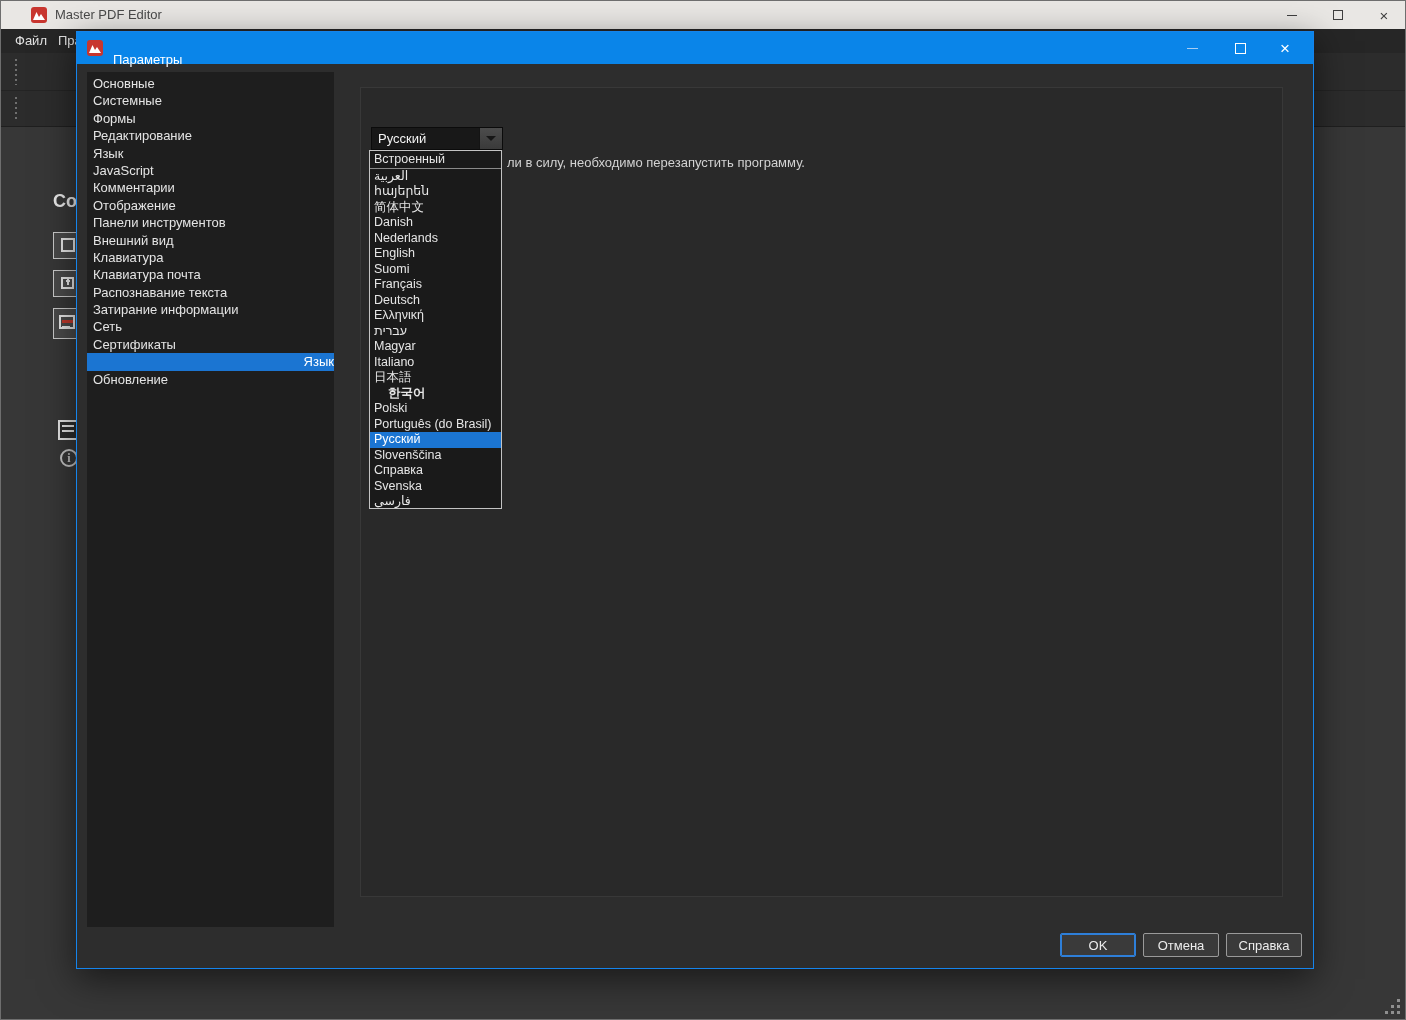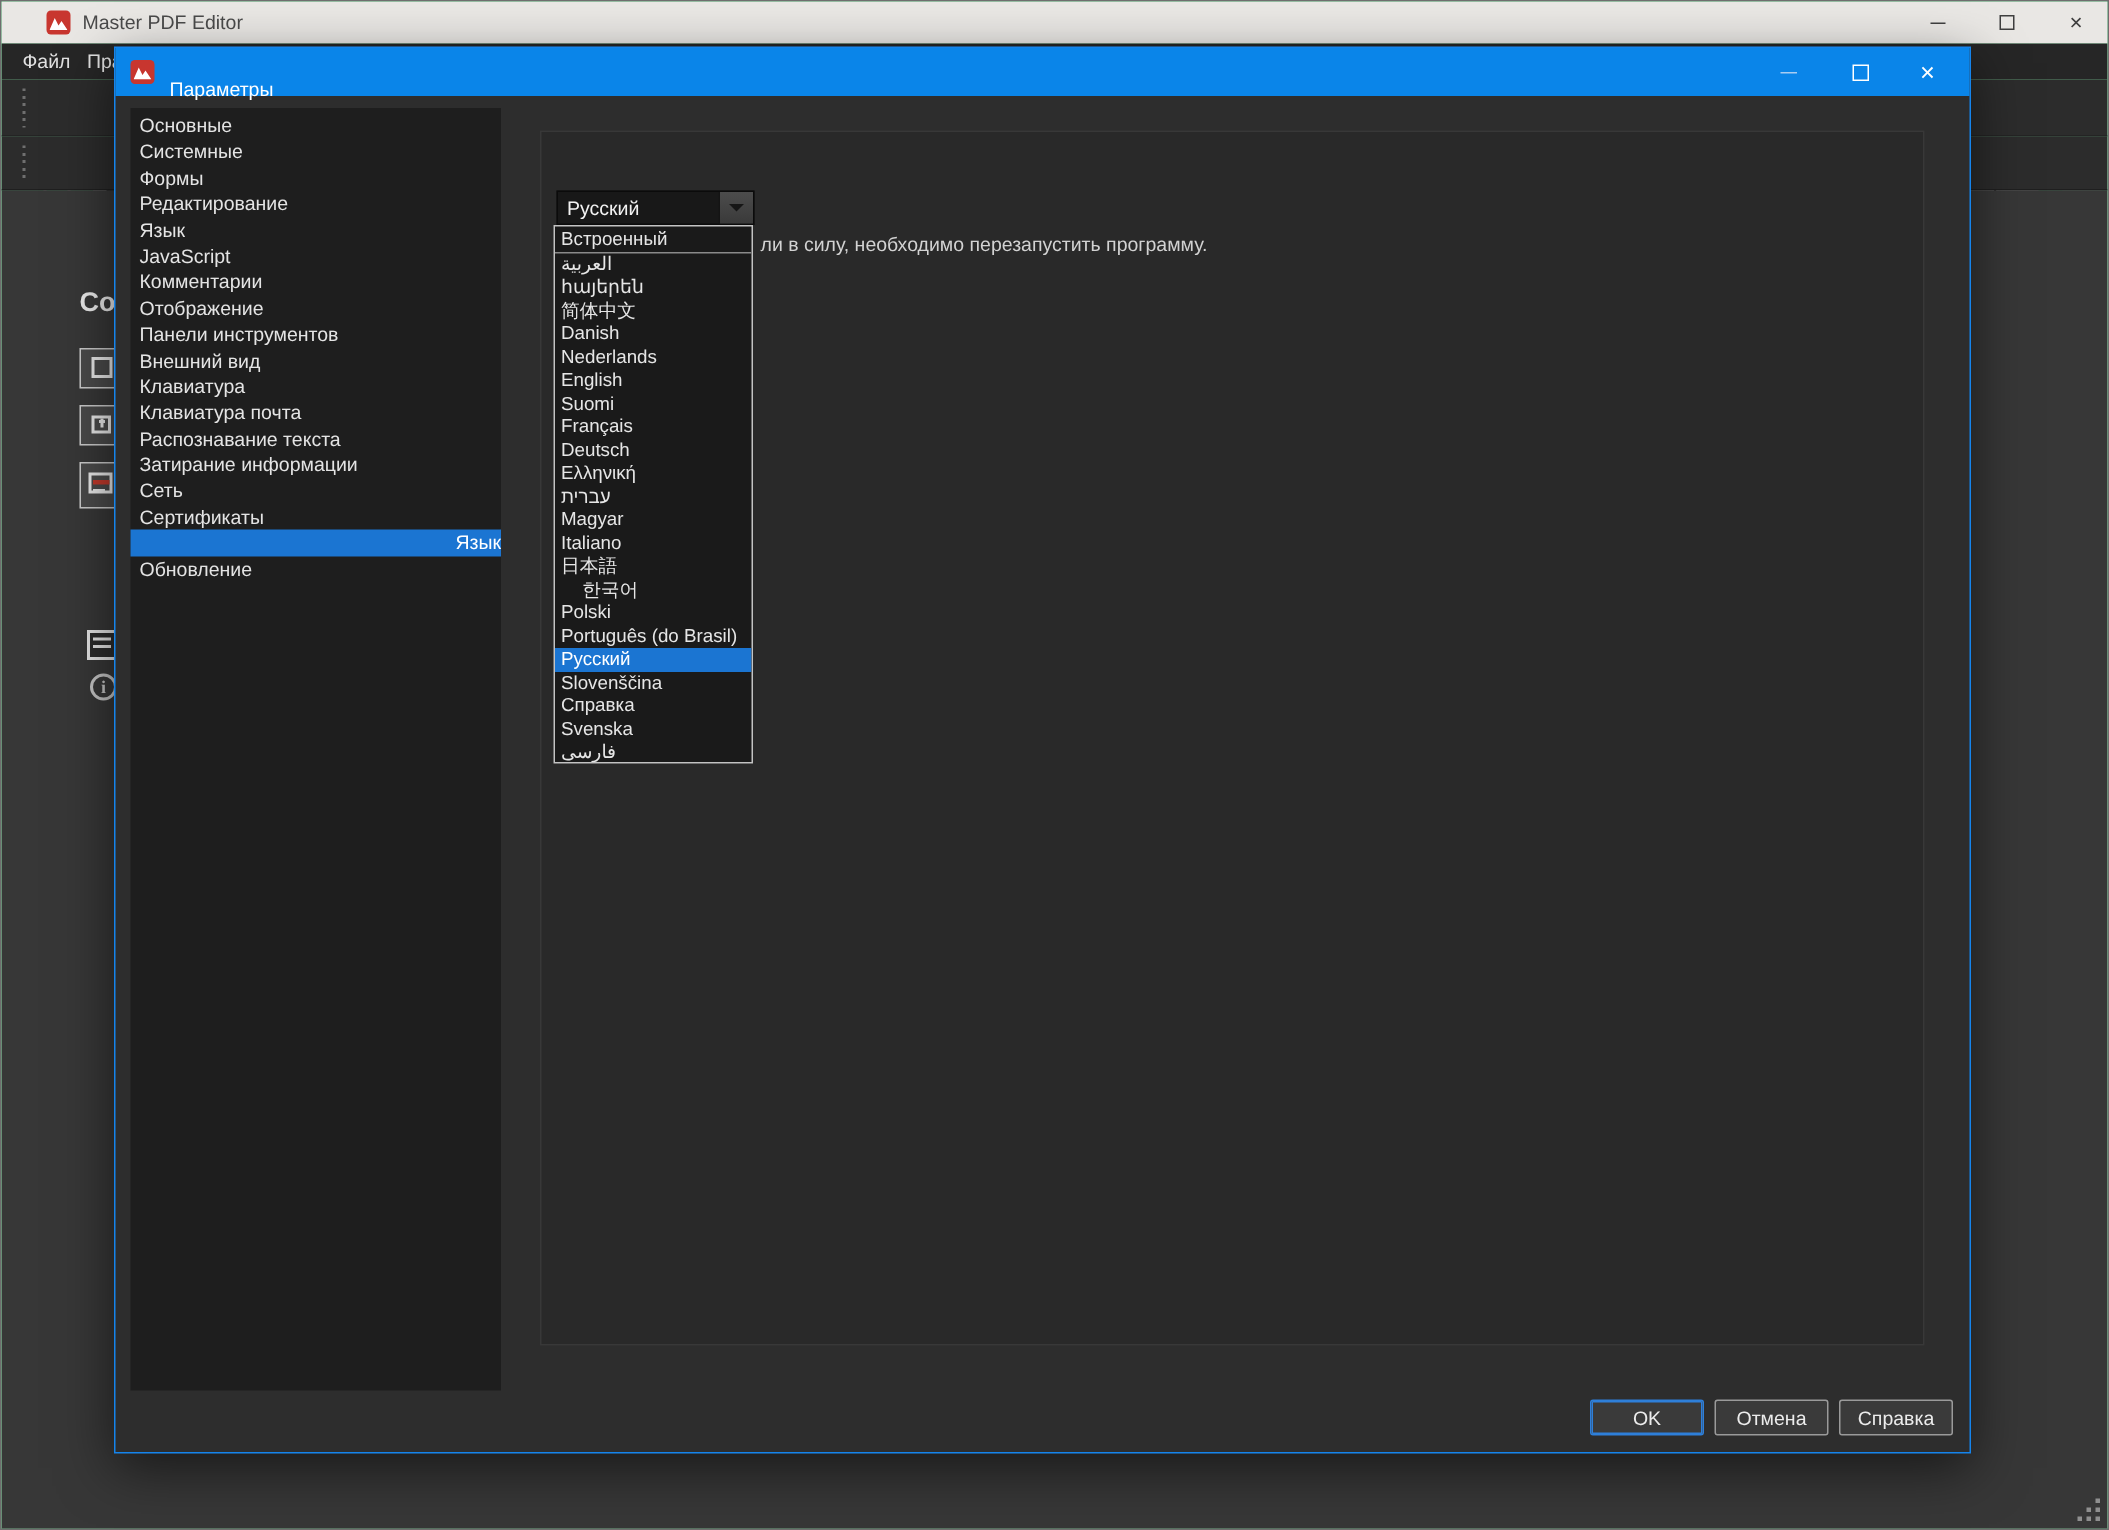--- a/index.html
+++ b/index.html
@@ -1,17 +1,17 @@
 <!DOCTYPE html>
 <html><head>
 <meta charset="utf-8">
 <style>
   html,body{margin:0;padding:0;background:#1a1a1a;}
   *{box-sizing:border-box;font-family:"Liberation Sans","DejaVu Sans",sans-serif;}
-  .app{position:relative;width:1406px;height:1020px;background:#86efac;overflow:hidden;border:1px solid #6e6e6e;}
+  .app{position:relative;width:1406px;height:1020px;background:#7dd3fc;overflow:hidden;border:1px solid #6e6e6e;}
 
   
   .titlebar{position:absolute;left:0;top:0;width:100%;height:28px;background:#e9e7e4;display:flex;align-items:center;}
   .app-logo{position:absolute;left:30px;top:6px;width:16px;height:16px;border-radius:3px;background:#c8362f;display:flex;align-items:center;justify-content:center;}
   .app-logo svg,.dlg-logo svg{display:block;}
   .app-title{position:absolute;left:54px;top:6px;font-size:13px;color:#4a4a4a;}
   .wc{position:absolute;top:0;width:46px;height:28px;display:flex;align-items:center;justify-content:center;cursor:default;}
   .wc .bar{width:10px;height:1px;background:#3f3f3f;}
   .wc .sq{width:10px;height:10px;border:1px solid #3f3f3f;}
   .wc .x{font-size:15px;color:#3f3f3f;line-height:1;}
@@ -59,21 +59,21 @@
   .lang-label{position:absolute;left:12px;top:16px;font-size:13px;color:#dcdcdc;margin-top:36px;}
   .combo{position:absolute;left:10px;top:39px;width:132px;height:23px;background:#181818;border:1px solid #0b0b0b;}
   .combo-value{position:absolute;left:6px;top:3px;font-size:13px;color:#f2f2f2;}
   .combo-arrow{position:absolute;right:0;top:0;width:23px;height:21px;background:linear-gradient(#4c4c4c,#3a3a3a);border-left:1px solid #141414;display:flex;align-items:center;justify-content:center;}
   .combo-arrow .caret{border-top-color:#161616;border-left-width:5px;border-right-width:5px;border-top-width:5px;}
   .restart-note{position:absolute;left:146px;top:67px;font-size:13px;color:#d2d2d2;white-space:nowrap;}
 
   .dropdown{position:absolute;left:292px;top:118px;width:133px;height:359px;background:#1a1a1a;border:1px solid #c3c3c3;overflow:hidden;z-index:5;padding-top:1px;}
   .dd-item{height:15.5px;line-height:15.5px;padding-left:4px;font-size:12.5px;color:#e6e6e6;white-space:nowrap;overflow:hidden;}
   .dd-item.sel{background:#1b75d2;color:#fff;}
-  .dd-item.bold{font-weight:normal;padding-left:18px;}
+  .dd-item.bold{font-weight:bold;padding-left:18px;}
   .dd-item.sep{border-bottom:1px solid #8a8a8a;height:16.5px;}
 
   .dlg-buttons .btn{position:absolute;top:901px;width:76px;height:24px;background:#3a3a3a;border:1px solid #9a9a9a;border-radius:2px;color:#ececec;font-size:13px;display:flex;align-items:center;justify-content:center;}
   .btn.ok{left:983px;border:1px solid #2e7fd9;box-shadow:0 0 0 1px #2e7fd9 inset;}
   .btn.cancel{left:1066px;}
   .btn.help{left:1149px;}
 </style>
 </head>
 <body>
 

